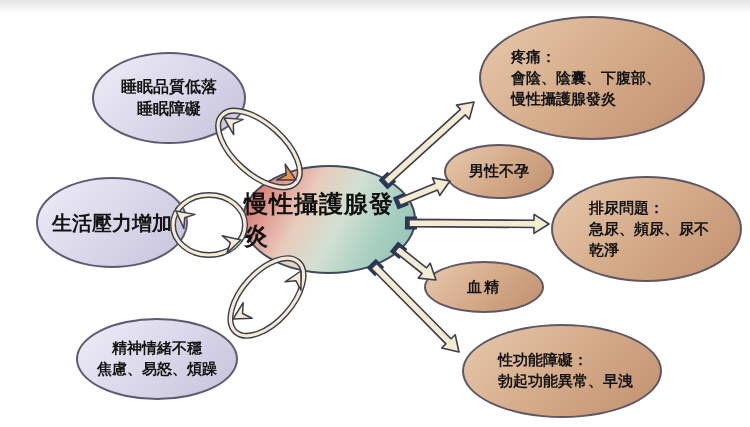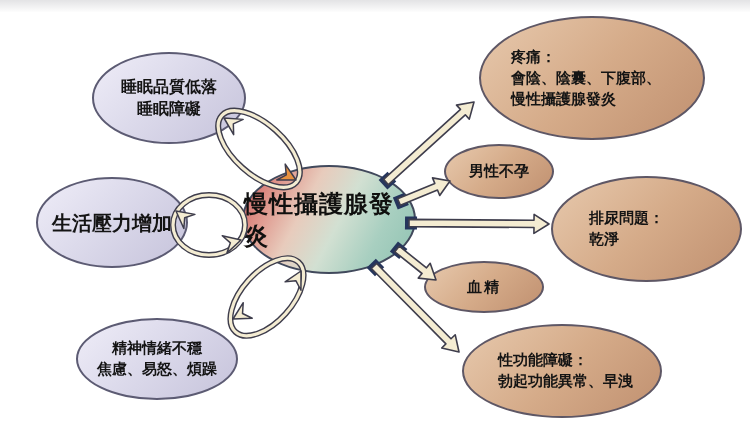--- a/index.html
+++ b/index.html
@@ -74,20 +74,21 @@
     <div class="ln">會陰、陰囊、下腹部、</div>
     <div class="ln">慢性攝護腺發炎</div>
   </div>
 
   <div class="node tan n-infertility">
     <div class="ln">男性不孕</div>
   </div>
 
   <div class="node tan n-urination">
     <div class="ln">排尿問題：</div>
+    <div class="ln">急尿、頻尿、尿不</div>
     <div class="ln">乾淨</div>
   </div>
 
   <div class="node tan n-hema">
     <div class="ln">血精</div>
   </div>
 
   <div class="node tan n-sexual">
     <div class="ln">性功能障礙：</div>
     <div class="ln">勃起功能異常、早洩</div>

